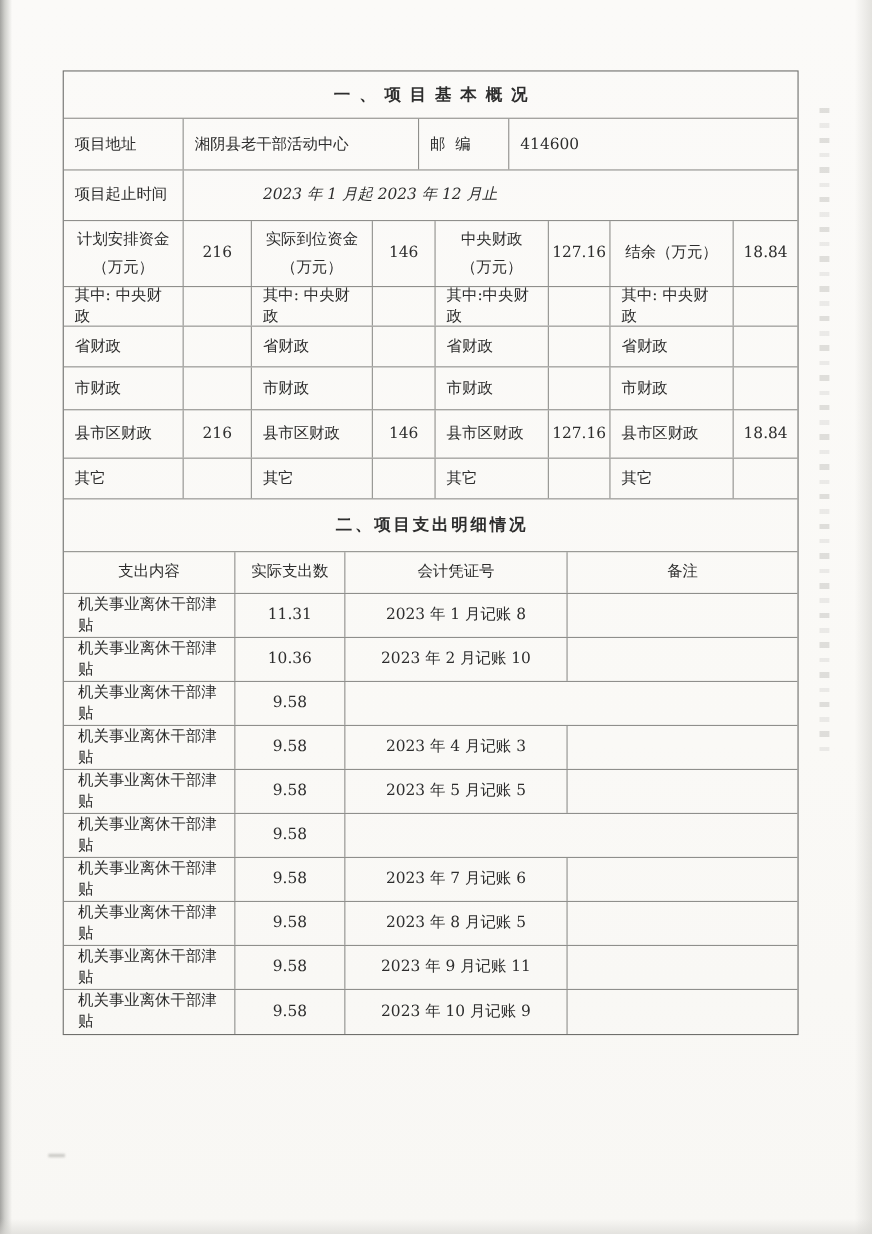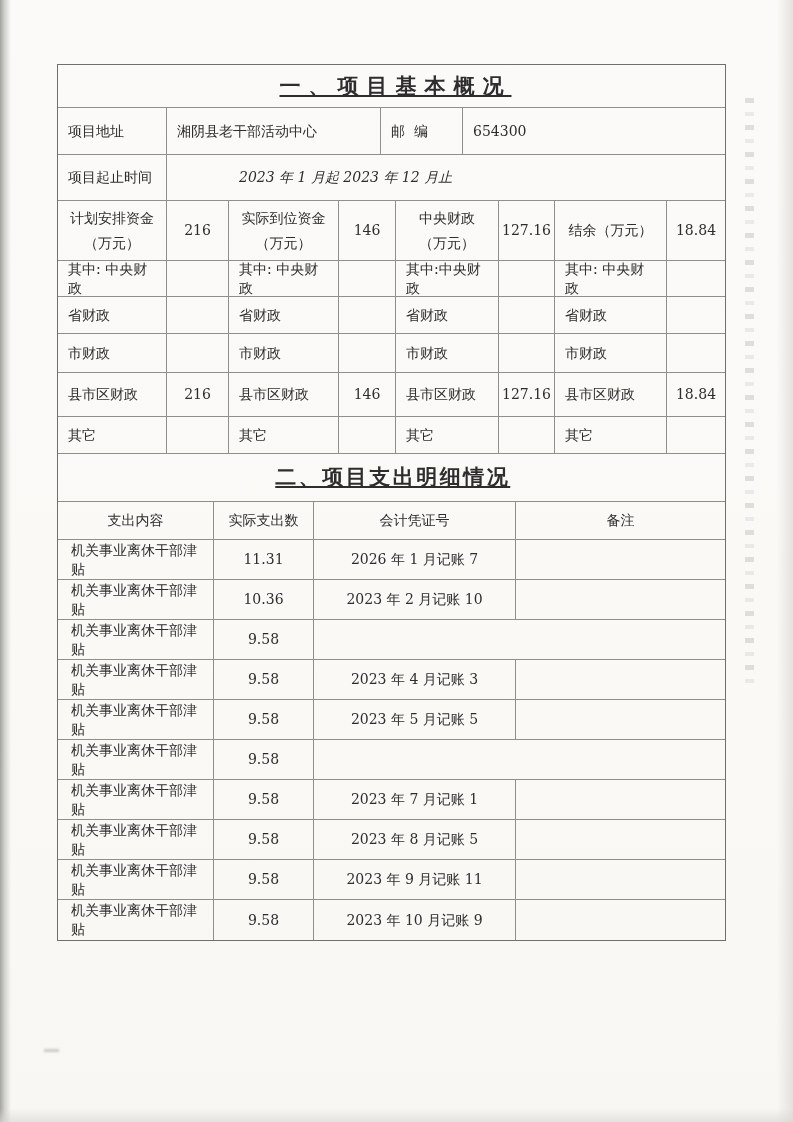--- a/index.html
+++ b/index.html
@@ -44,21 +44,21 @@
     display:flex;align-items:center;
     padding:0 10px;
     font-size:14px;
     white-space:pre-wrap;
     line-height:1.35;
   }
   .cell:last-child{border-right:none;}
   .center{justify-content:center;padding:0 2px;}
   .vstack{flex-direction:column;justify-content:center;align-items:center;
     text-align:center;padding:0 3px;line-height:25px;}
-  .titlecell{justify-content:center;font-weight:bold;font-size:21px;text-decoration:underline;}
+  .titlecell{justify-content:center;font-weight:bold;font-size:15px;}
   .ls-wide{letter-spacing:8px;text-indent:8px;}
   .ls-small{letter-spacing:2.5px;text-indent:2.5px;}
   .indent72{padding-left:72px;font-style:italic;}
   .pad13{padding-left:13px;}
 
   .h43{height:43px}.h37{height:37px}.h47{height:47px}.h46{height:46px}
   .h60{height:60px}.h36{height:36px}.h39{height:39px}.h44{height:44px}
   .h48{height:48px}.h38{height:38px}.h40{height:40px}
 
   .w109{width:109px}.w214{width:214px}.w82{width:82px}
@@ -81,21 +81,21 @@
 
     <div class="row h43">
       <div class="cell flex1 titlecell ls-wide">一、项目基本概况</div>
     </div>
 
 
     <div class="row h47">
       <div class="cell w109">项目地址</div>
       <div class="cell w214">湘阴县老干部活动中心</div>
       <div class="cell w82">邮  编</div>
-      <div class="cell flex1">654300</div>
+      <div class="cell flex1">414600</div>
     </div>
 
     <div class="row h46">
       <div class="cell w109">项目起止时间</div>
       <div class="cell flex1 indent72">2023 年 1 月起 2023 年 12 月止</div>
     </div>
 
     <div class="row h60">
       <div class="cell w109 vstack">
         <span>计划安排资金</span>
@@ -181,21 +181,21 @@
     <div class="row h38">
       <div class="cell w156 center">支出内容</div>
       <div class="cell w100 center">实际支出数</div>
       <div class="cell w202 center">会计凭证号</div>
       <div class="cell flex1 center">备注</div>
     </div>
 
     <div class="row h40">
       <div class="cell w156 pad13">机关事业离休干部津贴</div>
       <div class="cell w100 center">11.31</div>
-      <div class="cell w202 center">2026 年 1 月记账 7</div>
+      <div class="cell w202 center">2023 年 1 月记账 8</div>
       <div class="cell flex1"></div>
     </div>
     <div class="row h40">
       <div class="cell w156 pad13">机关事业离休干部津贴</div>
       <div class="cell w100 center">10.36</div>
       <div class="cell w202 center">2023 年 2 月记账 10</div>
       <div class="cell flex1"></div>
     </div>
     <div class="row h40">
       <div class="cell w156 pad13">机关事业离休干部津贴</div>
@@ -215,21 +215,21 @@
       <div class="cell flex1"></div>
     </div>
     <div class="row h40">
       <div class="cell w156 pad13">机关事业离休干部津贴</div>
       <div class="cell w100 center">9.58</div>
       <div class="cell flex1"></div>
     </div>
     <div class="row h40">
       <div class="cell w156 pad13">机关事业离休干部津贴</div>
       <div class="cell w100 center">9.58</div>
-      <div class="cell w202 center">2023 年 7 月记账 1</div>
+      <div class="cell w202 center">2023 年 7 月记账 6</div>
       <div class="cell flex1"></div>
     </div>
     <div class="row h40">
       <div class="cell w156 pad13">机关事业离休干部津贴</div>
       <div class="cell w100 center">9.58</div>
       <div class="cell w202 center">2023 年 8 月记账 5</div>
       <div class="cell flex1"></div>
     </div>
     <div class="row h40">
       <div class="cell w156 pad13">机关事业离休干部津贴</div>

